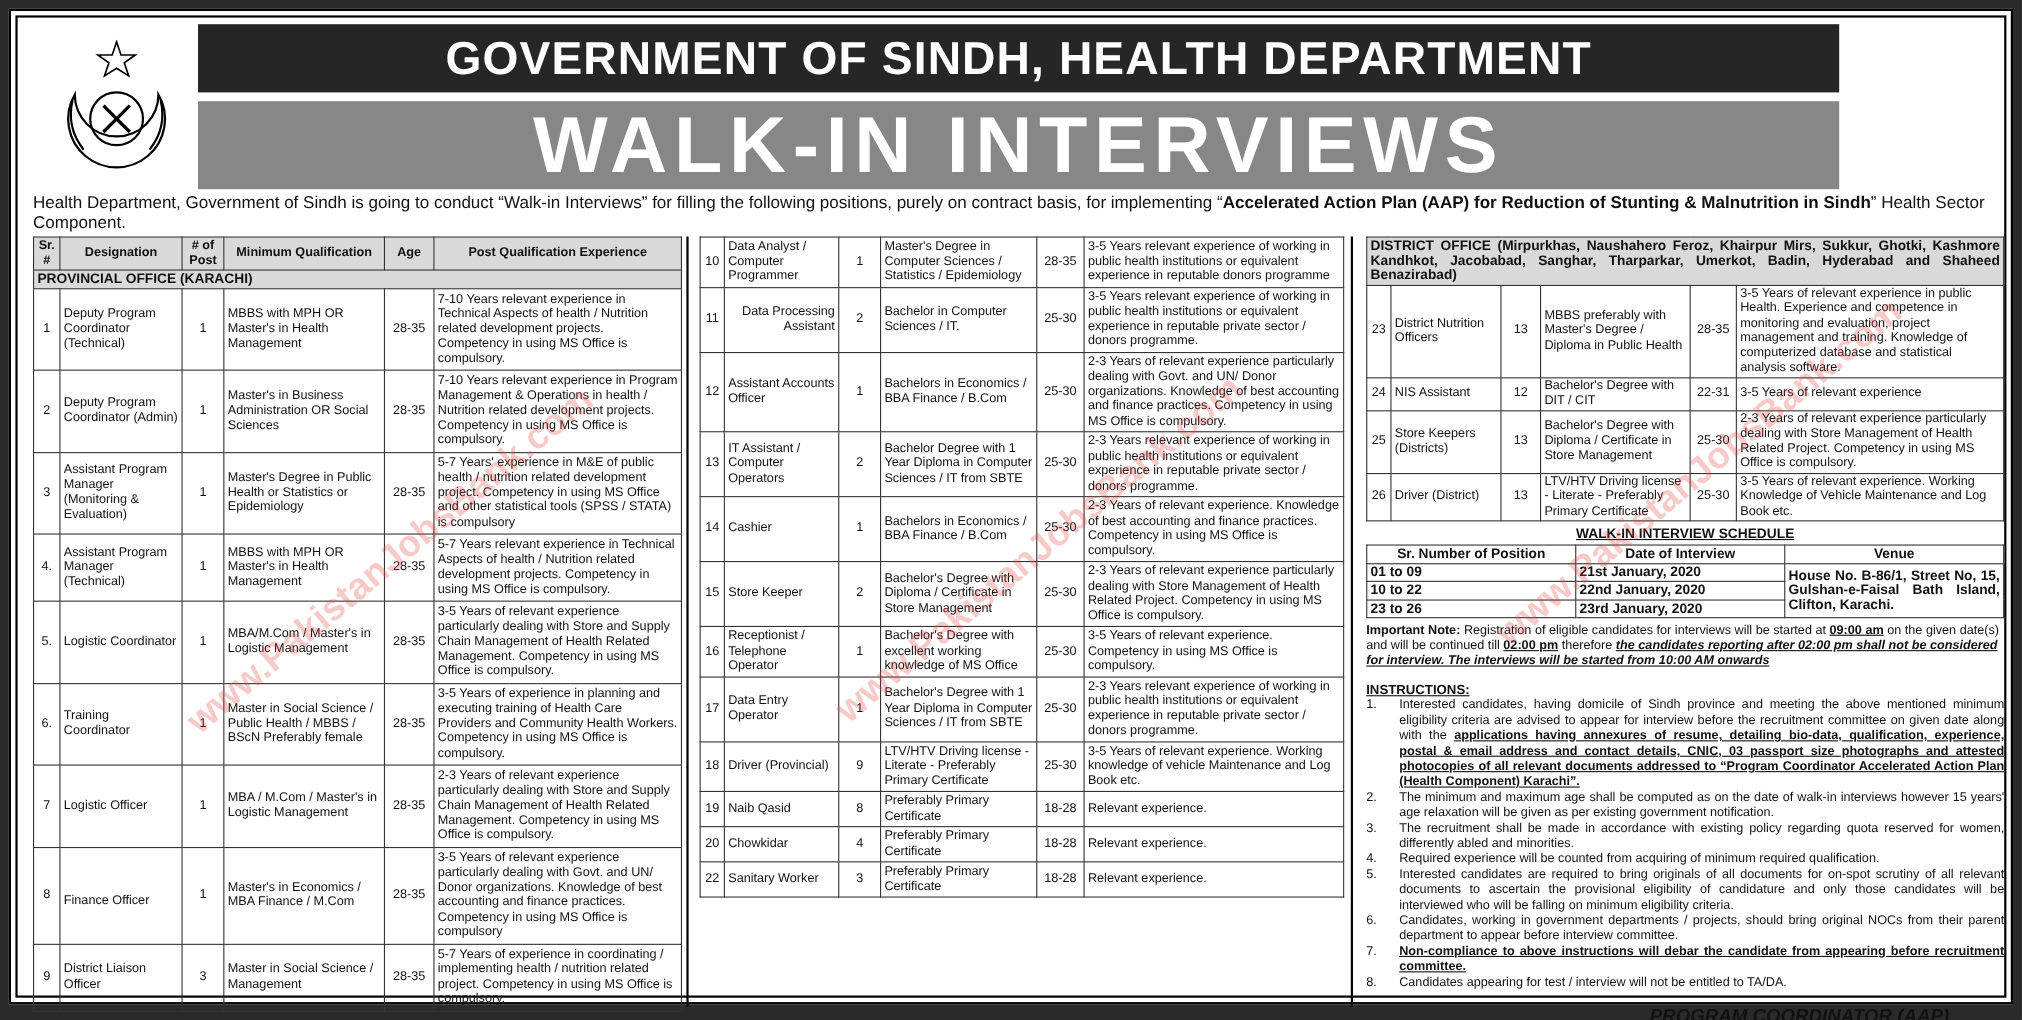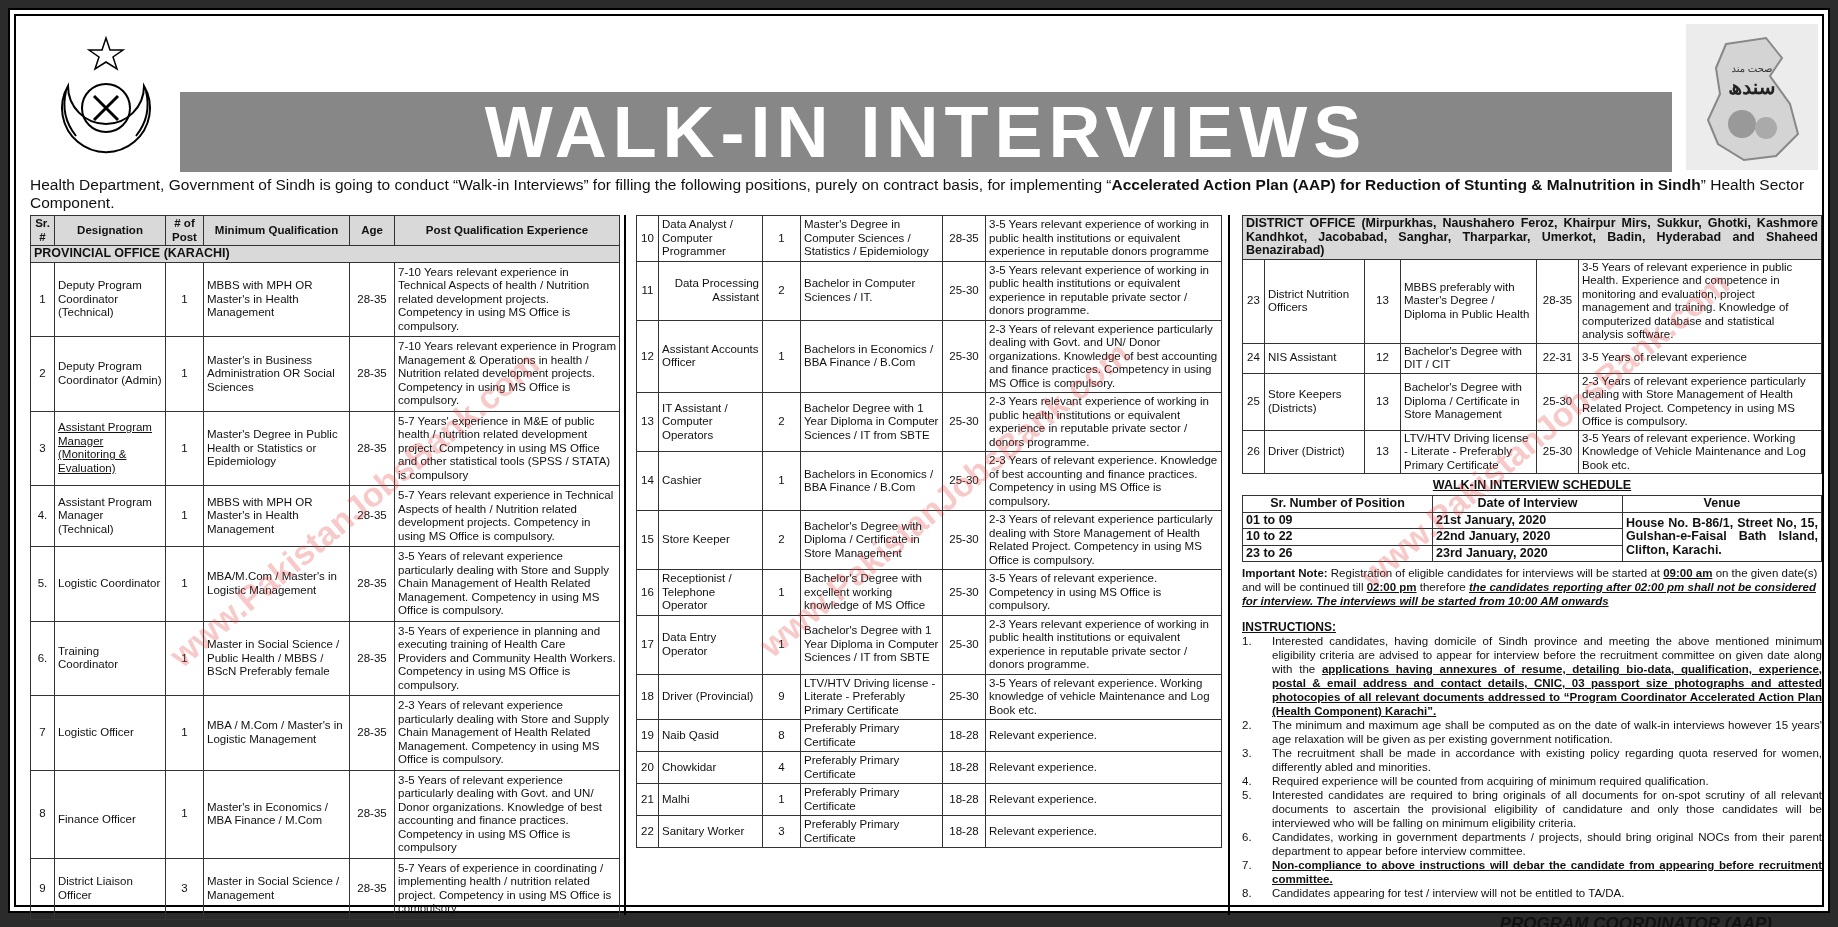--- a/index.html
+++ b/index.html
@@ -75,31 +75,23 @@
   <div class="inner"></div>
 
   <svg class="emblem" viewBox="0 0 120 128">
     <polygon points="60,2 64,14 77,14 67,21 71,33 60,26 49,33 53,21 43,14 56,14" fill="none" stroke="#000" stroke-width="1.5"></polygon>
     <path d="M22,50 A44,44 0 1,0 98,50 A36,36 0 1,1 22,50 Z" fill="none" stroke="#000" stroke-width="2"></path>
     <circle cx="60" cy="72" r="24" fill="none" stroke="#000" stroke-width="2"></circle>
     <path d="M48,60 L72,84 M72,60 L48,84" stroke="#000" stroke-width="3"></path>
     <path d="M20,55 Q14,80 30,100 M100,55 Q106,80 90,100" stroke="#000" stroke-width="2" fill="none"></path>
   </svg>
 
+  <div class="banner1">GOVERNMENT OF SINDH, HEALTH DEPARTMENT</div>
   <div class="banner2">WALK-IN INTERVIEWS</div>
 
-  <div class="sindh-logo">
-    <svg width="132" height="146" viewBox="0 0 132 146">
-      <path d="M40,20 L80,14 L96,34 L84,52 L104,80 L112,110 L90,132 L58,136 L32,120 L22,96 L34,70 L30,44 Z" fill="#d4d4d4" stroke="#888" stroke-width="2"></path>
-      <text x="66" y="48" text-anchor="middle" font-size="10" fill="#333">صحت مند</text>
-      <text x="66" y="70" text-anchor="middle" font-size="20" font-weight="bold" fill="#222">سندھ</text>
-      <circle cx="56" cy="100" r="14" fill="#999"></circle>
-      <circle cx="80" cy="104" r="11" fill="#aaa"></circle>
-    </svg>
-  </div>
 
   <div class="intro">
     <span>Health Department, Government of Sindh is going to conduct “Walk-in Interviews” for filling the following positions, purely on contract basis, for implementing “</span><b>Accelerated Action Plan (AAP) for Reduction of Stunting &amp; Malnutrition in Sindh</b><span>” Health Sector Component.</span>
   </div>
 
   <div class="vsep" style="left:614px;"></div>
   <div class="vsep" style="left:1218px;"></div>
 
   <div class="col1">
     <table style="width:590px;">
@@ -136,21 +128,21 @@
           <tr>
             <td class="c" style="padding-top: 3px; padding-bottom: 3px;">2</td>
             <td style="padding-top: 3px; padding-bottom: 3px;">Deputy Program Coordinator (Admin)</td>
             <td class="c" style="padding-top: 3px; padding-bottom: 3px;">1</td>
             <td style="padding-top: 3px; padding-bottom: 3px;">Master's in Business Administration OR Social Sciences</td>
             <td class="c" style="padding-top: 3px; padding-bottom: 3px;">28-35</td>
             <td style="padding-top: 3px; padding-bottom: 3px;">7-10 Years relevant experience in Program Management &amp; Operations in health / Nutrition related development projects. Competency in using MS Office is compulsory.</td>
           </tr>
           <tr>
             <td class="c" style="padding-top: 3px; padding-bottom: 3px;">3</td>
-            <td style="padding-top: 3px; padding-bottom: 3px; text-decoration: underline;">Assistant Program Manager (Monitoring &amp; Evaluation)</td>
+            <td style="padding-top: 3px; padding-bottom: 3px;">Assistant Program Manager (Monitoring &amp; Evaluation)</td>
             <td class="c" style="padding-top: 3px; padding-bottom: 3px;">1</td>
             <td style="padding-top: 3px; padding-bottom: 3px;">Master's Degree in Public Health or Statistics or Epidemiology</td>
             <td class="c" style="padding-top: 3px; padding-bottom: 3px;">28-35</td>
             <td style="padding-top: 3px; padding-bottom: 3px;">5-7 Years' experience in M&amp;E of public health / nutrition related development project. Competency in using MS Office and other statistical tools (SPSS / STATA) is compulsory</td>
           </tr>
           <tr>
             <td class="c" style="padding-top: 3px; padding-bottom: 3px;">4.</td>
             <td style="padding-top: 3px; padding-bottom: 3px;">Assistant Program Manager (Technical)</td>
             <td class="c" style="padding-top: 3px; padding-bottom: 3px;">1</td>
             <td style="padding-top: 3px; padding-bottom: 3px;">MBBS with MPH OR Master's in Health Management</td>
@@ -289,28 +281,20 @@
             <td style="padding-top: 2px; padding-bottom: 2px;">Naib Qasid</td>
             <td class="c" style="padding-top: 2px; padding-bottom: 2px;">8</td>
             <td style="padding-top: 2px; padding-bottom: 2px;">Preferably Primary Certificate</td>
             <td class="c" style="padding-top: 2px; padding-bottom: 2px;">18-28</td>
             <td style="padding-top: 2px; padding-bottom: 2px;">Relevant experience.</td>
           </tr>
           <tr>
             <td class="c" style="padding-top: 2px; padding-bottom: 2px;">20</td>
             <td style="padding-top: 2px; padding-bottom: 2px;">Chowkidar</td>
             <td class="c" style="padding-top: 2px; padding-bottom: 2px;">4</td>
-            <td style="padding-top: 2px; padding-bottom: 2px;">Preferably Primary Certificate</td>
-            <td class="c" style="padding-top: 2px; padding-bottom: 2px;">18-28</td>
-            <td style="padding-top: 2px; padding-bottom: 2px;">Relevant experience.</td>
-          </tr>
-          <tr>
-            <td class="c" style="padding-top: 2px; padding-bottom: 2px;">21</td>
-            <td style="padding-top: 2px; padding-bottom: 2px;">Malhi</td>
-            <td class="c" style="padding-top: 2px; padding-bottom: 2px;">1</td>
             <td style="padding-top: 2px; padding-bottom: 2px;">Preferably Primary Certificate</td>
             <td class="c" style="padding-top: 2px; padding-bottom: 2px;">18-28</td>
             <td style="padding-top: 2px; padding-bottom: 2px;">Relevant experience.</td>
           </tr>
           <tr>
             <td class="c" style="padding-top: 2px; padding-bottom: 2px;">22</td>
             <td style="padding-top: 2px; padding-bottom: 2px;">Sanitary Worker</td>
             <td class="c" style="padding-top: 2px; padding-bottom: 2px;">3</td>
             <td style="padding-top: 2px; padding-bottom: 2px;">Preferably Primary Certificate</td>
             <td class="c" style="padding-top: 2px; padding-bottom: 2px;">18-28</td>

